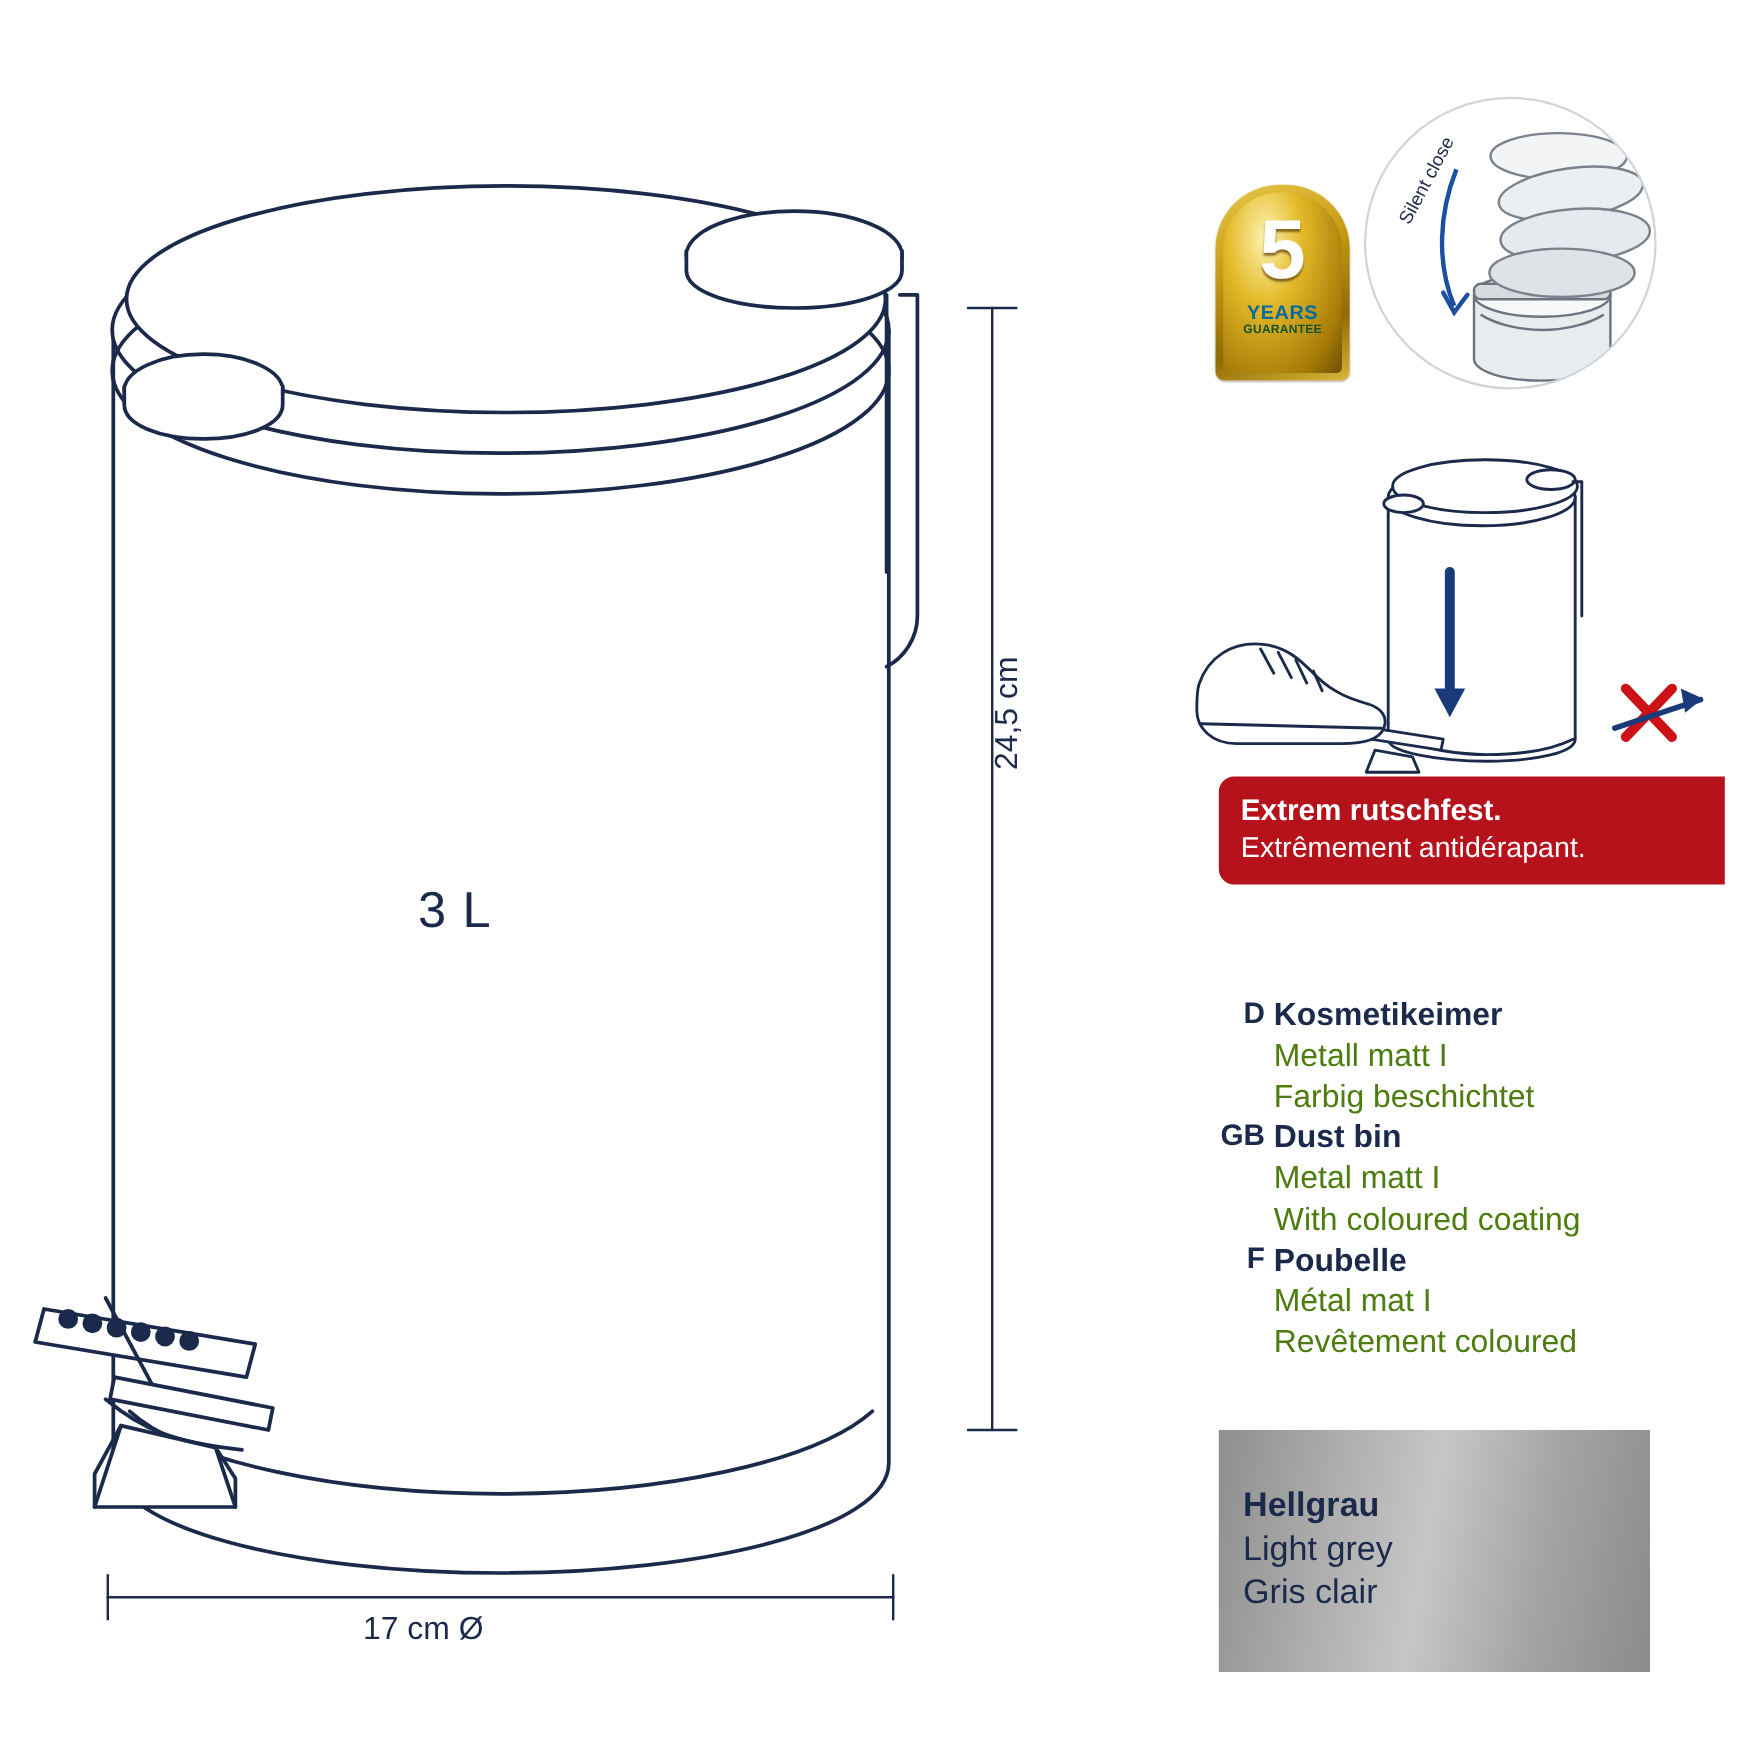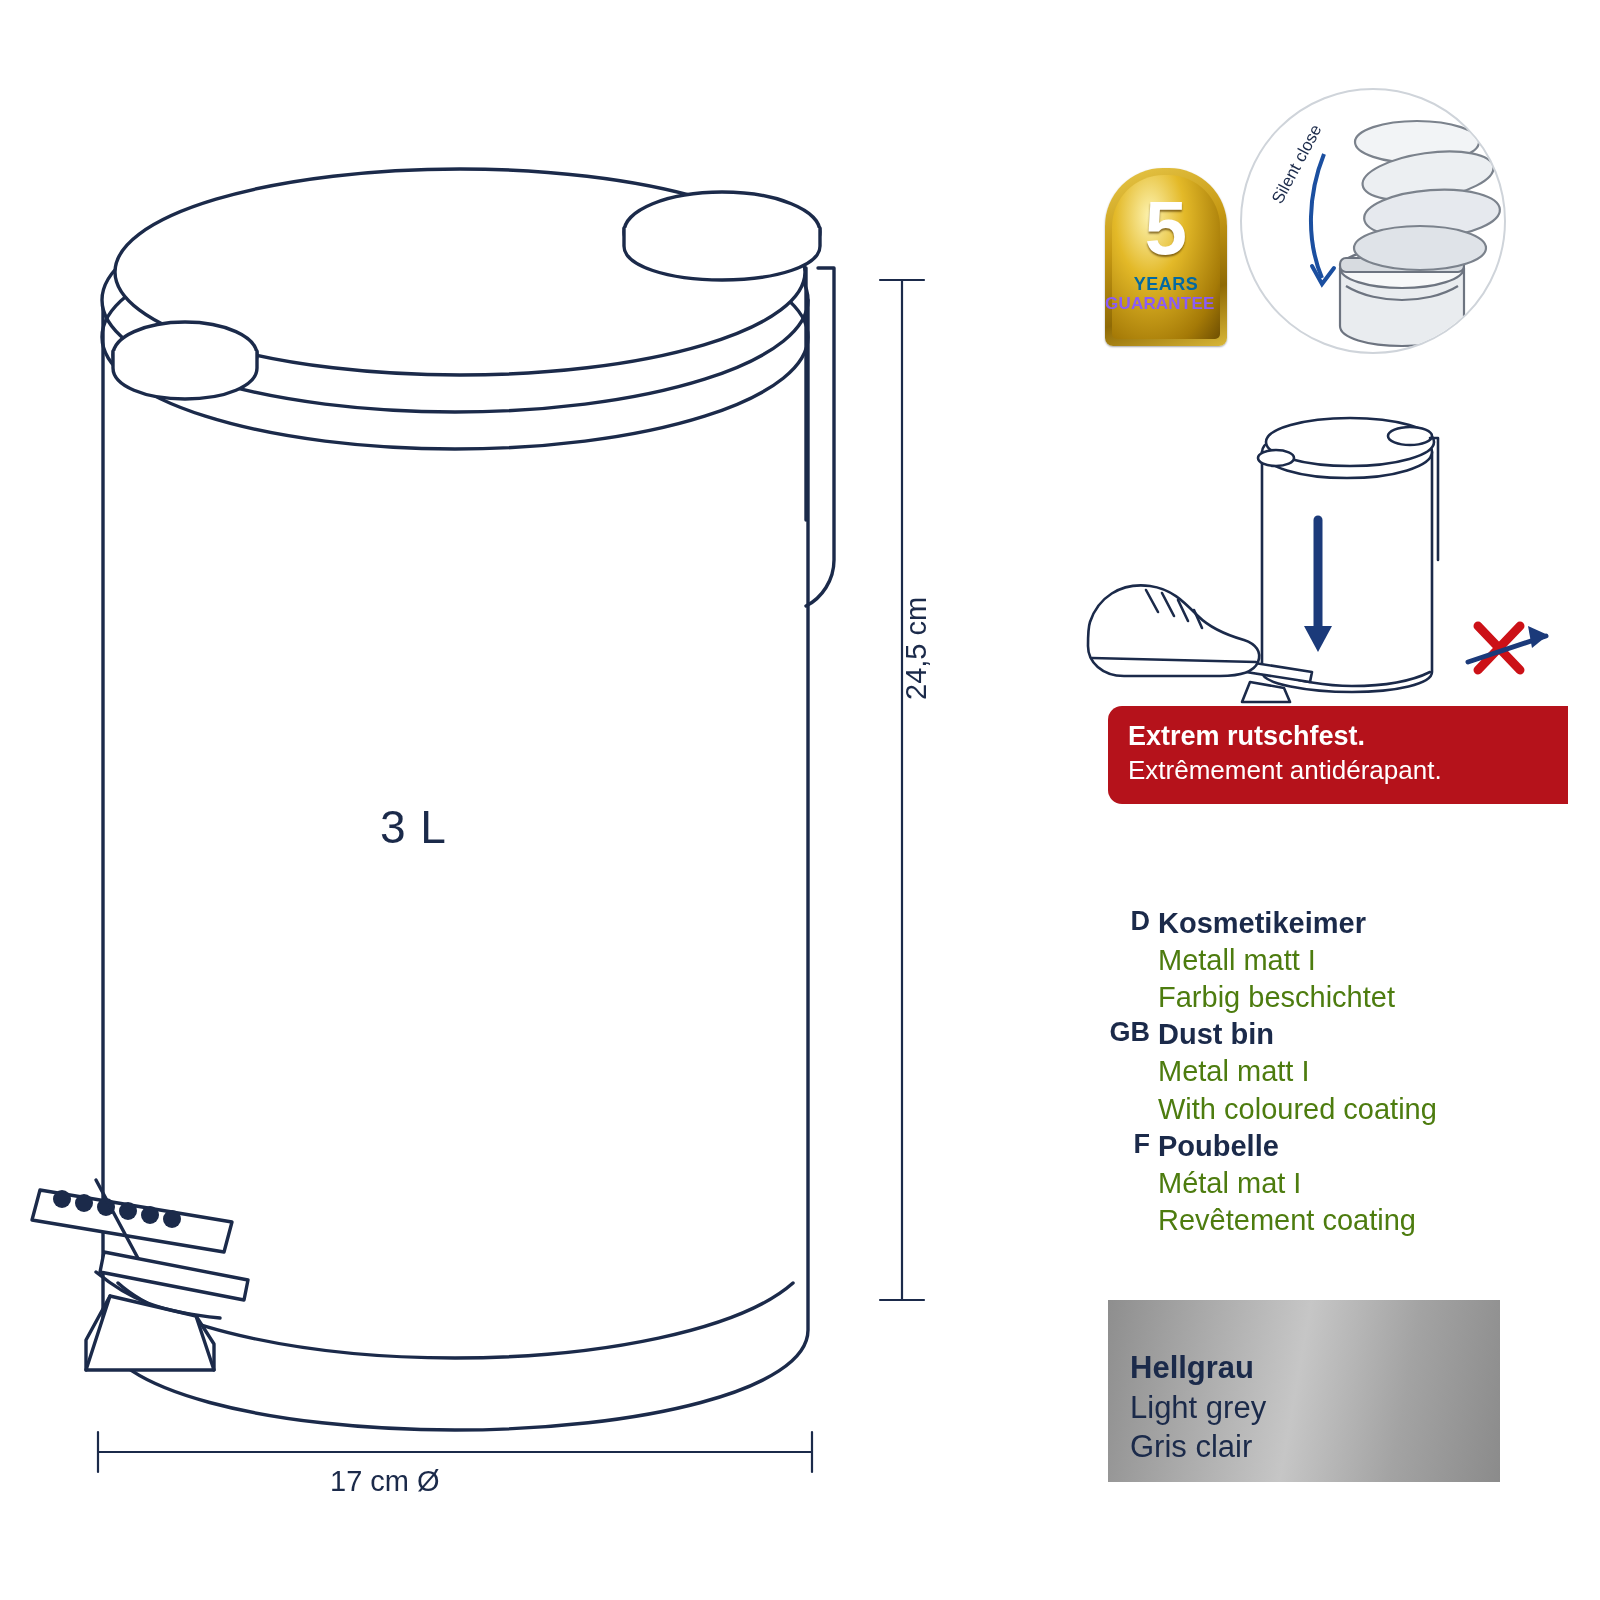--- a/index.html
+++ b/index.html
@@ -102,23 +102,24 @@
     font-size: 18px;
     font-weight: bold;
     color: #0369a1;
     line-height: 1.15;
     letter-spacing: .5px;
   }
   #badge .grt {
     position: absolute;
     top: 126px;
     left: 0; right: 0;
-    font-size: 17px;
-    font-weight: bold;
-    color: #8b5cf6;
+    text-align: center;
+    font-size: 11px;
+    font-weight: bold;
+    color: #14532d;
     letter-spacing: .2px;
   }
   
   #silent {
     position: absolute;
     left: 200px;
     top: 88px;
     width: 266px;
     height: 266px;
   }
@@ -197,21 +198,21 @@
     font-size: 29px;
     color: #4d7c0f;
     line-height: 1.28;
   }
   
   #swatch {
     position: absolute;
     left: 68px;
     top: 1300px;
     width: 392px;
-    height: 182px;
+    height: 220px;
     background: linear-gradient(100deg,#8e8e8e 0%, #a8a8a8 22%, #c6c6c6 48%, #a3a3a3 74%, #8b8b8b 100%);
   }
   #swatch .sw-text {
     position: absolute;
     left: 22px;
     top: 48px;
   }
   #swatch .sw1 {
     font-size: 31px;
     font-weight: bold;
@@ -396,21 +397,21 @@
           <div class="nm-line">Metal matt I</div>
           <div class="nm-line">With coloured coating</div>
         </div>
       </div>
 
       <div class="name-block">
         <div class="lang">F</div>
         <div>
           <div class="nm-title">Poubelle</div>
           <div class="nm-line">Métal mat I</div>
-          <div class="nm-line">Revêtement coating</div>
+          <div class="nm-line">Revêtement coloured</div>
         </div>
       </div>
     </div>
 
     <div id="swatch">
       <div class="sw-text">
         <div class="sw1">Hellgrau</div>
         <div class="sw2">Light grey</div>
         <div class="sw3">Gris clair</div>
       </div>

